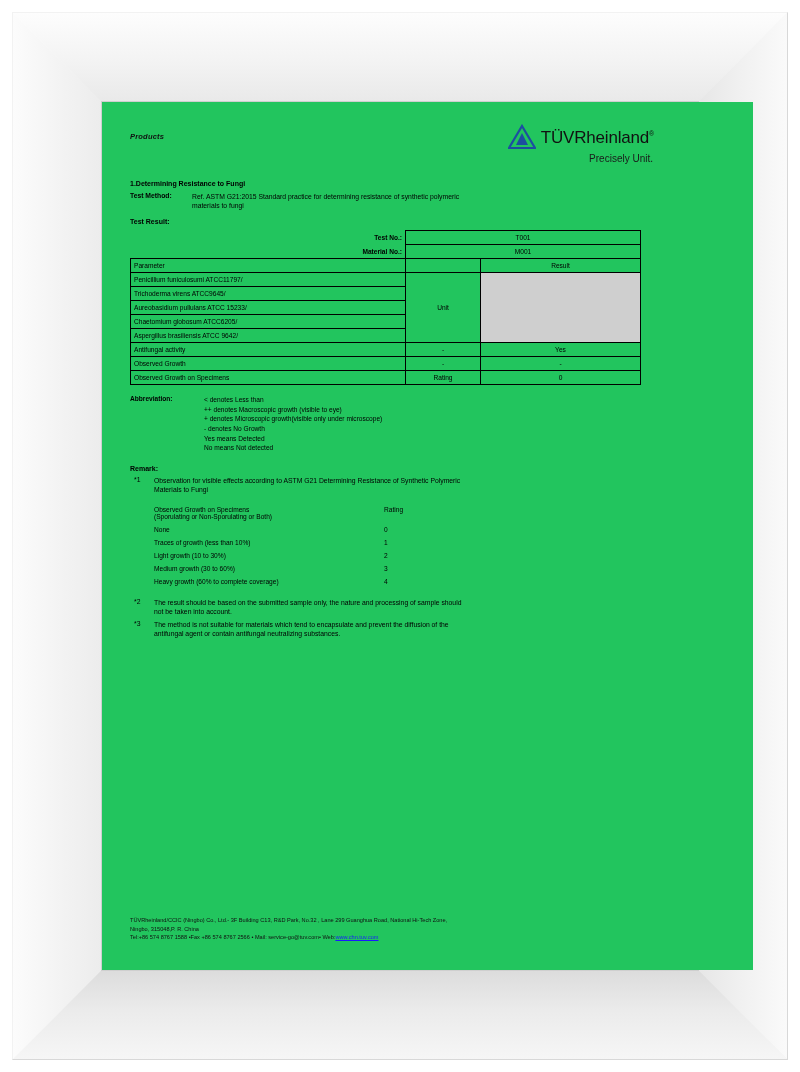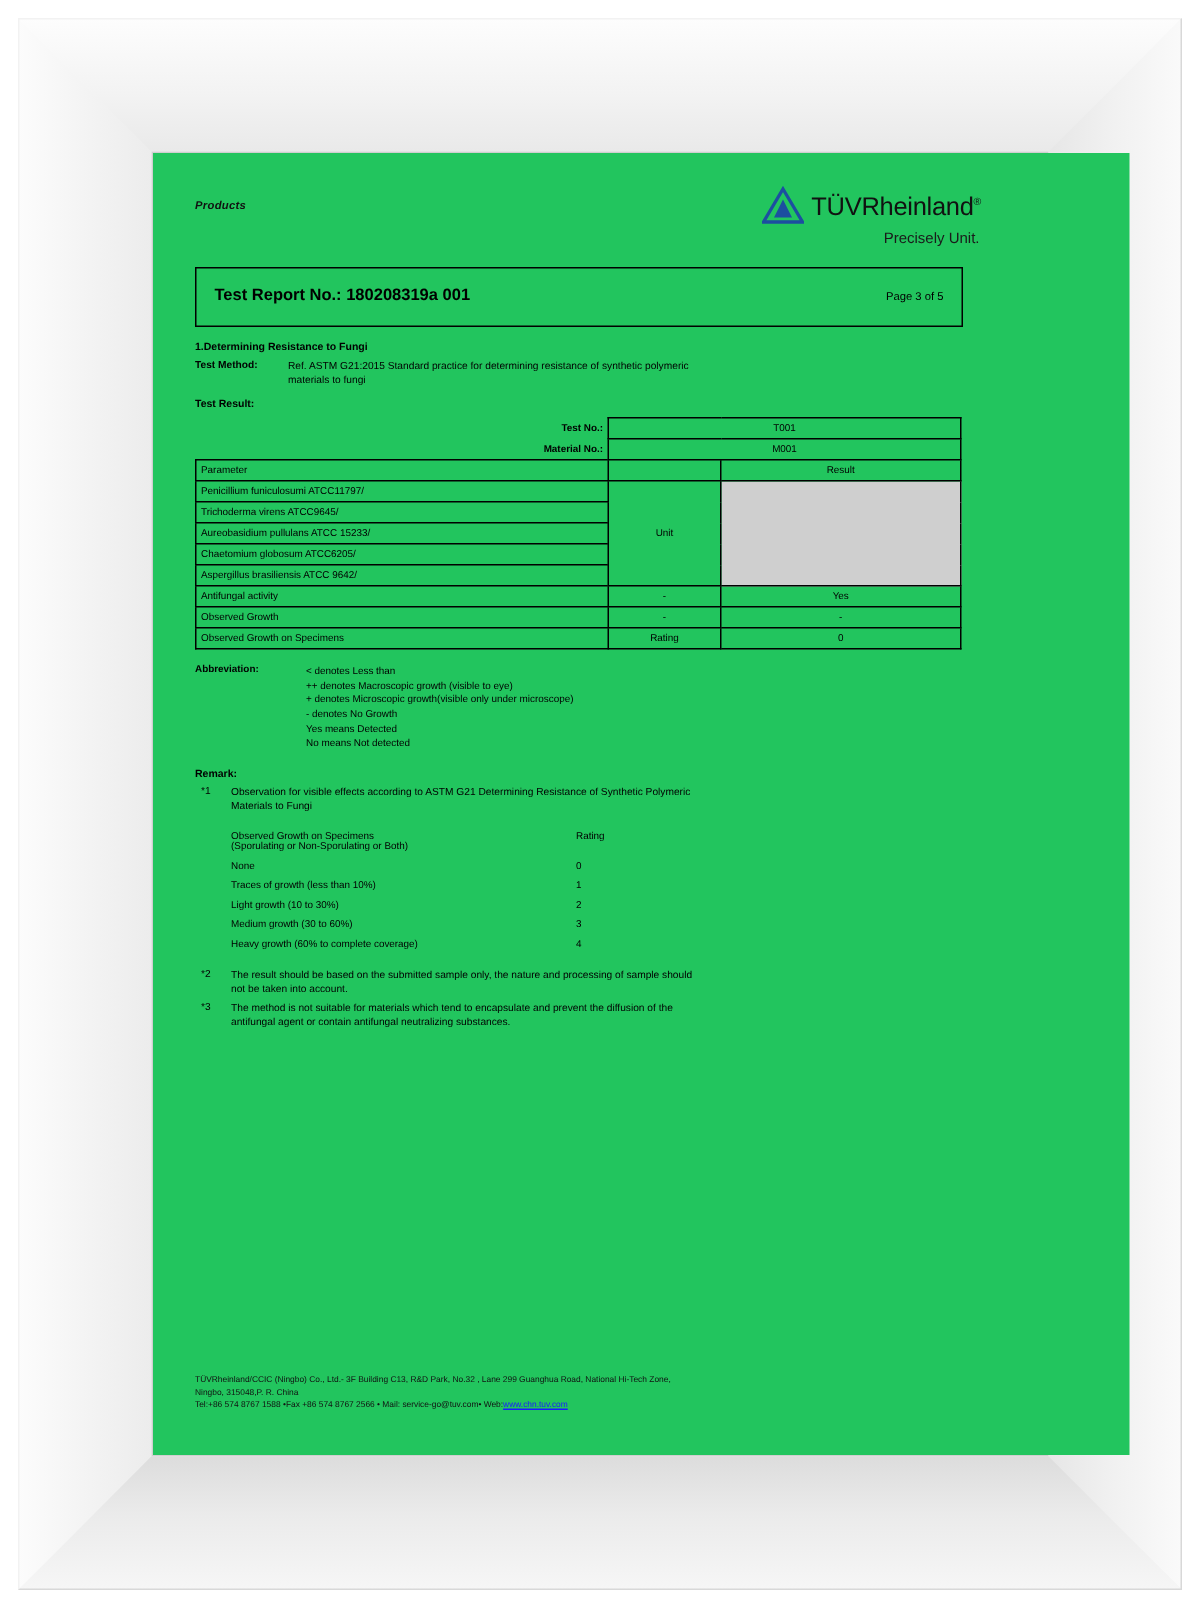--- a/index.html
+++ b/index.html
@@ -314,24 +314,20 @@
               <polygon points="14,2 27,24 1,24" fill="none" stroke="#1c4fa0" stroke-width="2.2"></polygon>
               <polygon points="14,9 20,21 8,21" fill="#1c4fa0"></polygon>
             </svg>
           </span>
           <span id="logo-text"><span>TÜVRheinland</span><span id="logo-reg">®</span></span>
         </div>
         <div id="logo-tagline">Precisely Unit.</div>
       </div>
     </div>
 
-    <div id="title-box">
-      <div id="report-title">Test Report No.: 180208319a 001</div>
-      <div id="page-number">Page 3 of 5</div>
-    </div>
 
     <div class="section-heading">1.Determining Resistance to Fungi</div>
 
     <div class="kv-row">
       <div class="kv-key">Test Method:</div>
       <div class="kv-val">
         <span>Ref. ASTM G21:2015 Standard practice for determining resistance of synthetic polymeric</span>
         <span class="indent" style="padding-left:0;">materials to fungi</span>
       </div>
     </div>

